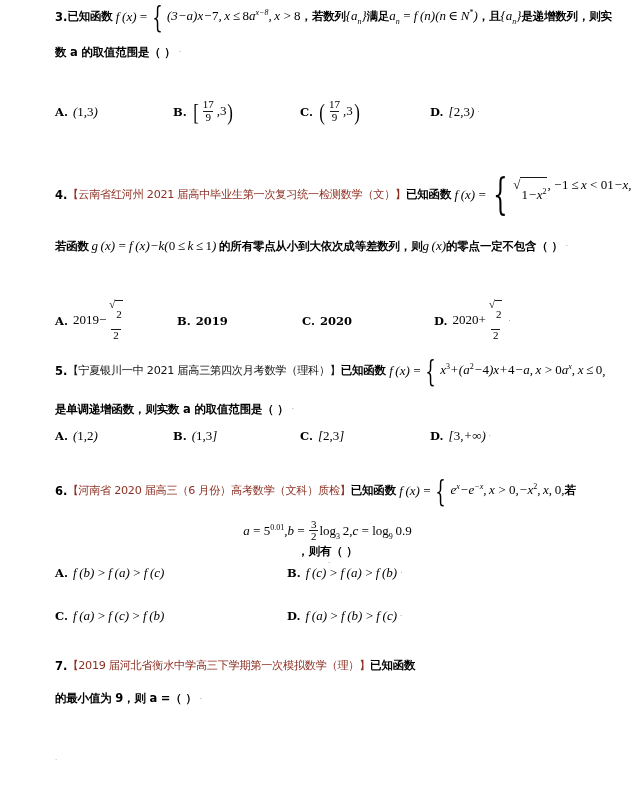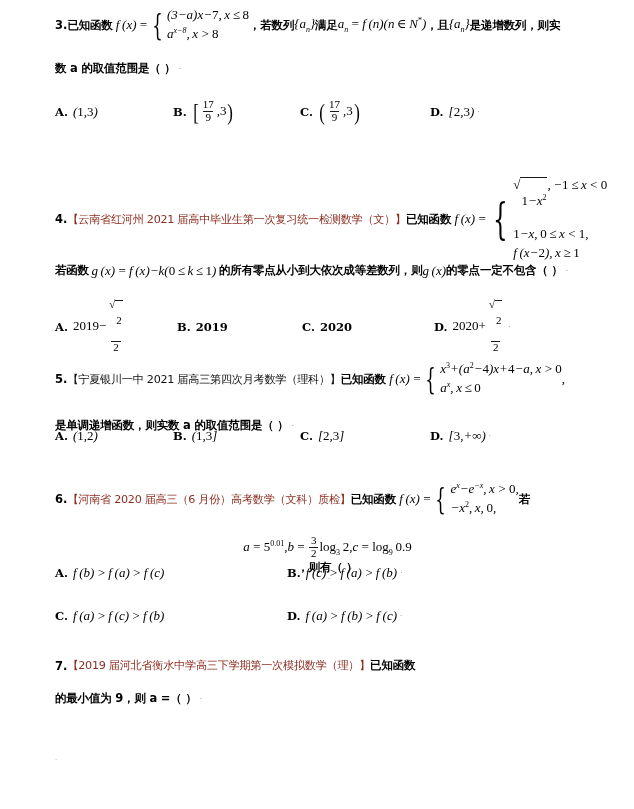--- a/index.html
+++ b/index.html
@@ -80,21 +80,20 @@
     line-height: 0.72;
     transform: scaleX(0.55);
     font-family: "DejaVu Serif", serif;
   }
   .brace-glyph.b3 {
     font-size: 42px;
     line-height: 0.70;
   }
   .rows {
     display: inline-flex;
-    flex-direction: column;
     justify-content: center;
   }
   .rows .r {
     line-height: 1.45;
     white-space: nowrap;
   }
 
   
   .frac {
     display: inline-flex;
@@ -112,21 +111,21 @@
 
   
   .rad {
     display: inline-flex;
     align-items: flex-start;
     white-space: nowrap;
   }
   .rad .sign { font-style: normal; }
   .rad .body {
     border-top: 1px solid #1a1a1a;
-    padding: 14px 1px;
+    padding: 8px 1px;
     margin-top: 1px;
   }
 
   
   .bigdelim {
     font-size: 24px;
     font-style: normal;
     line-height: 0.8;
     display: inline-block;
     transform: scaleX(0.7);
@@ -244,21 +243,21 @@
         <span class="rows">
           <span class="r mth"><span class="rad">
                 <span class="sign">√</span>
                 <span class="body"><span class="num">1</span>−<i>x</i><sup class="n">2</sup></span>
               </span>, −<span class="num">1</span> ≤ <i>x</i> &lt; <span class="num">0</span></span>
           <span class="r mth"><span class="num">1</span>−<i>x</i>, <span class="num">0</span> ≤ <i>x</i> &lt; <span class="num">1</span>,</span>
           <span class="r mth"><i>f</i> (<i>x</i>−<span class="num">2</span>), <i>x</i> ≥ <span class="num">1</span></span>
         </span>
       </span>
     </div>
-    <div class="line" style="">
+    <div class="line" style="margin-top:25px;">
       <span class="cn">若函数</span>
       <span class="mth"> <i>g</i> (<i>x</i>) = <i>f</i> (<i>x</i>)−<i>k</i>(<span class="num">0</span> ≤ <i>k</i> ≤ <span class="num">1</span>) </span>
       <span class="cn">的所有零点从小到大依次成等差数列，则</span>
       <span class="mth"><i>g</i> (<i>x</i>)</span>
       <span class="cn">的零点一定不包含（    ）</span>
       <span class="tick">‧</span>
     </div>
   </div>
 
   <div class="opts" style="top:300px;">

